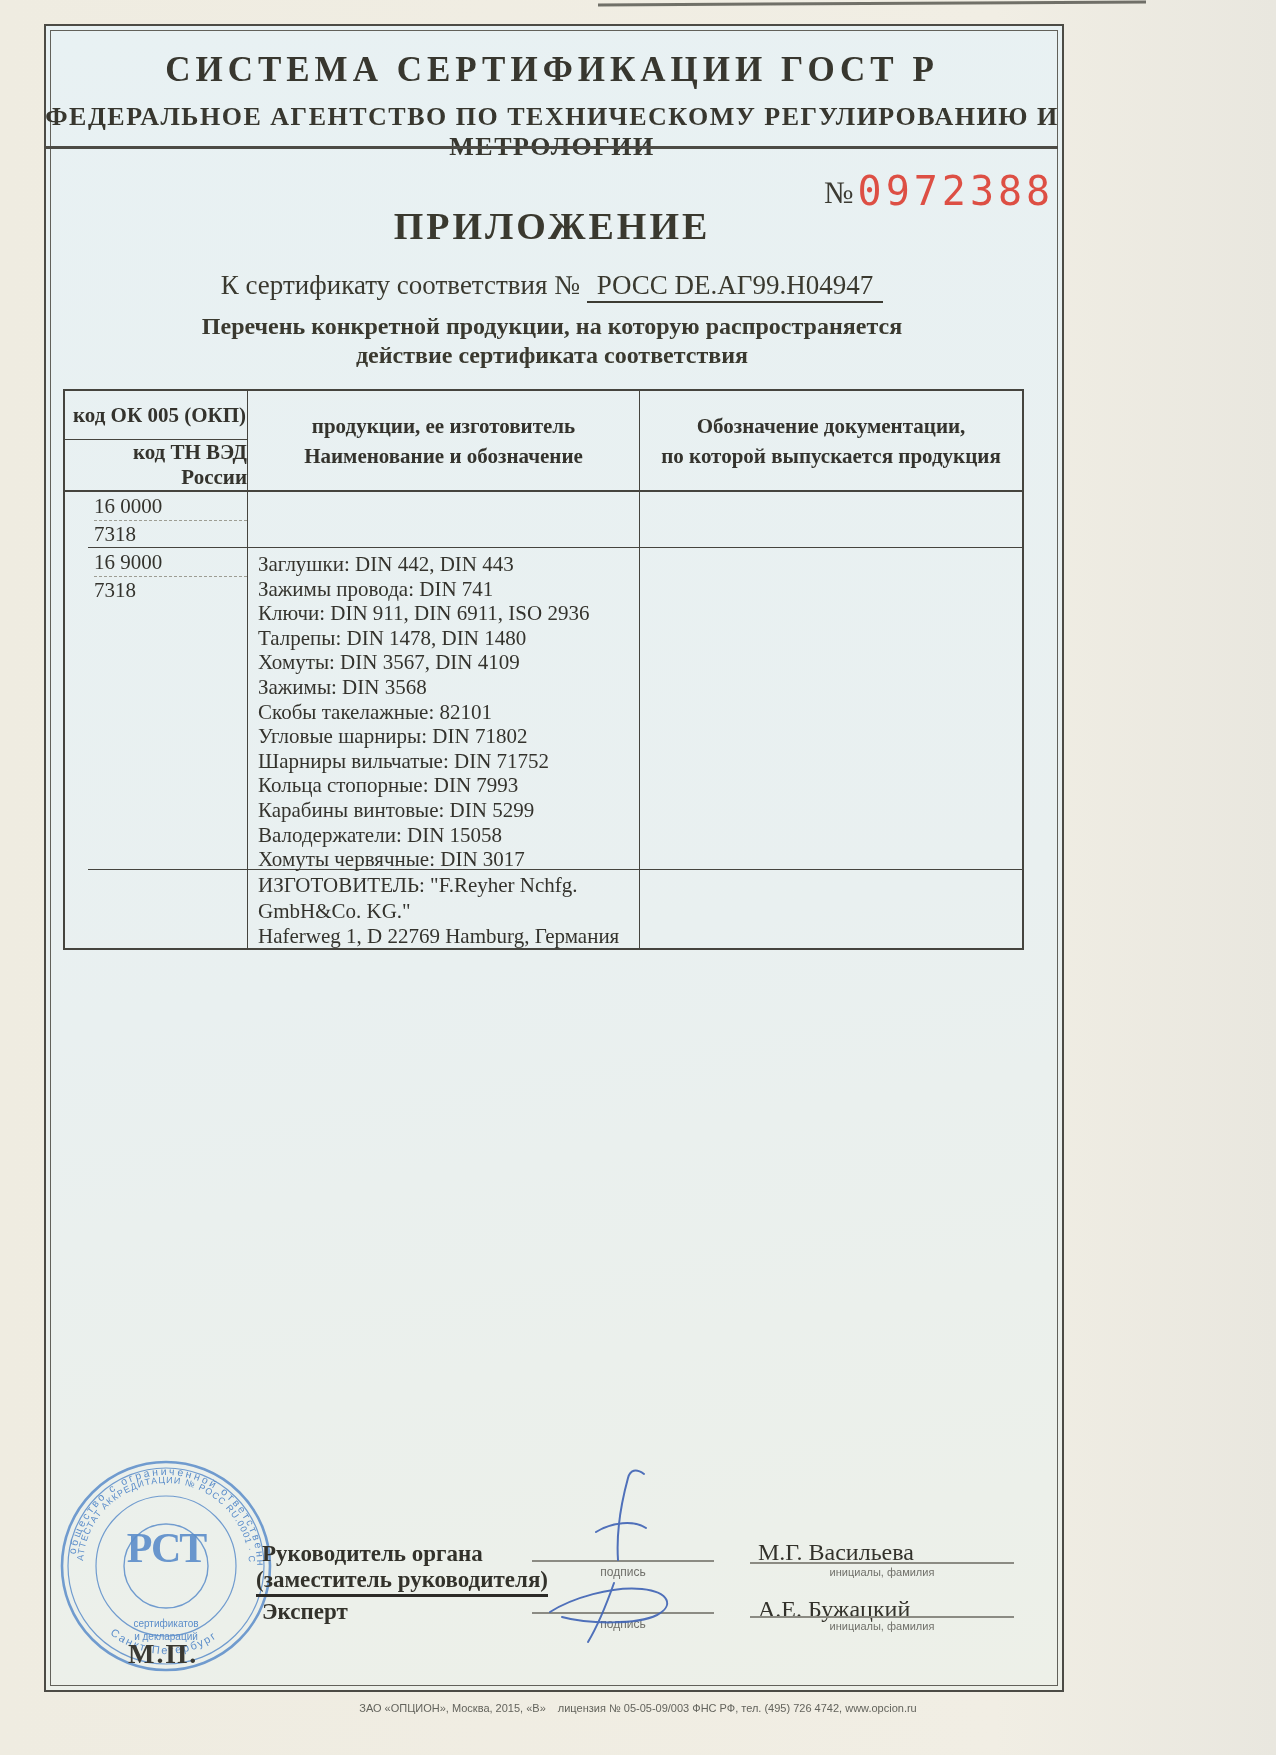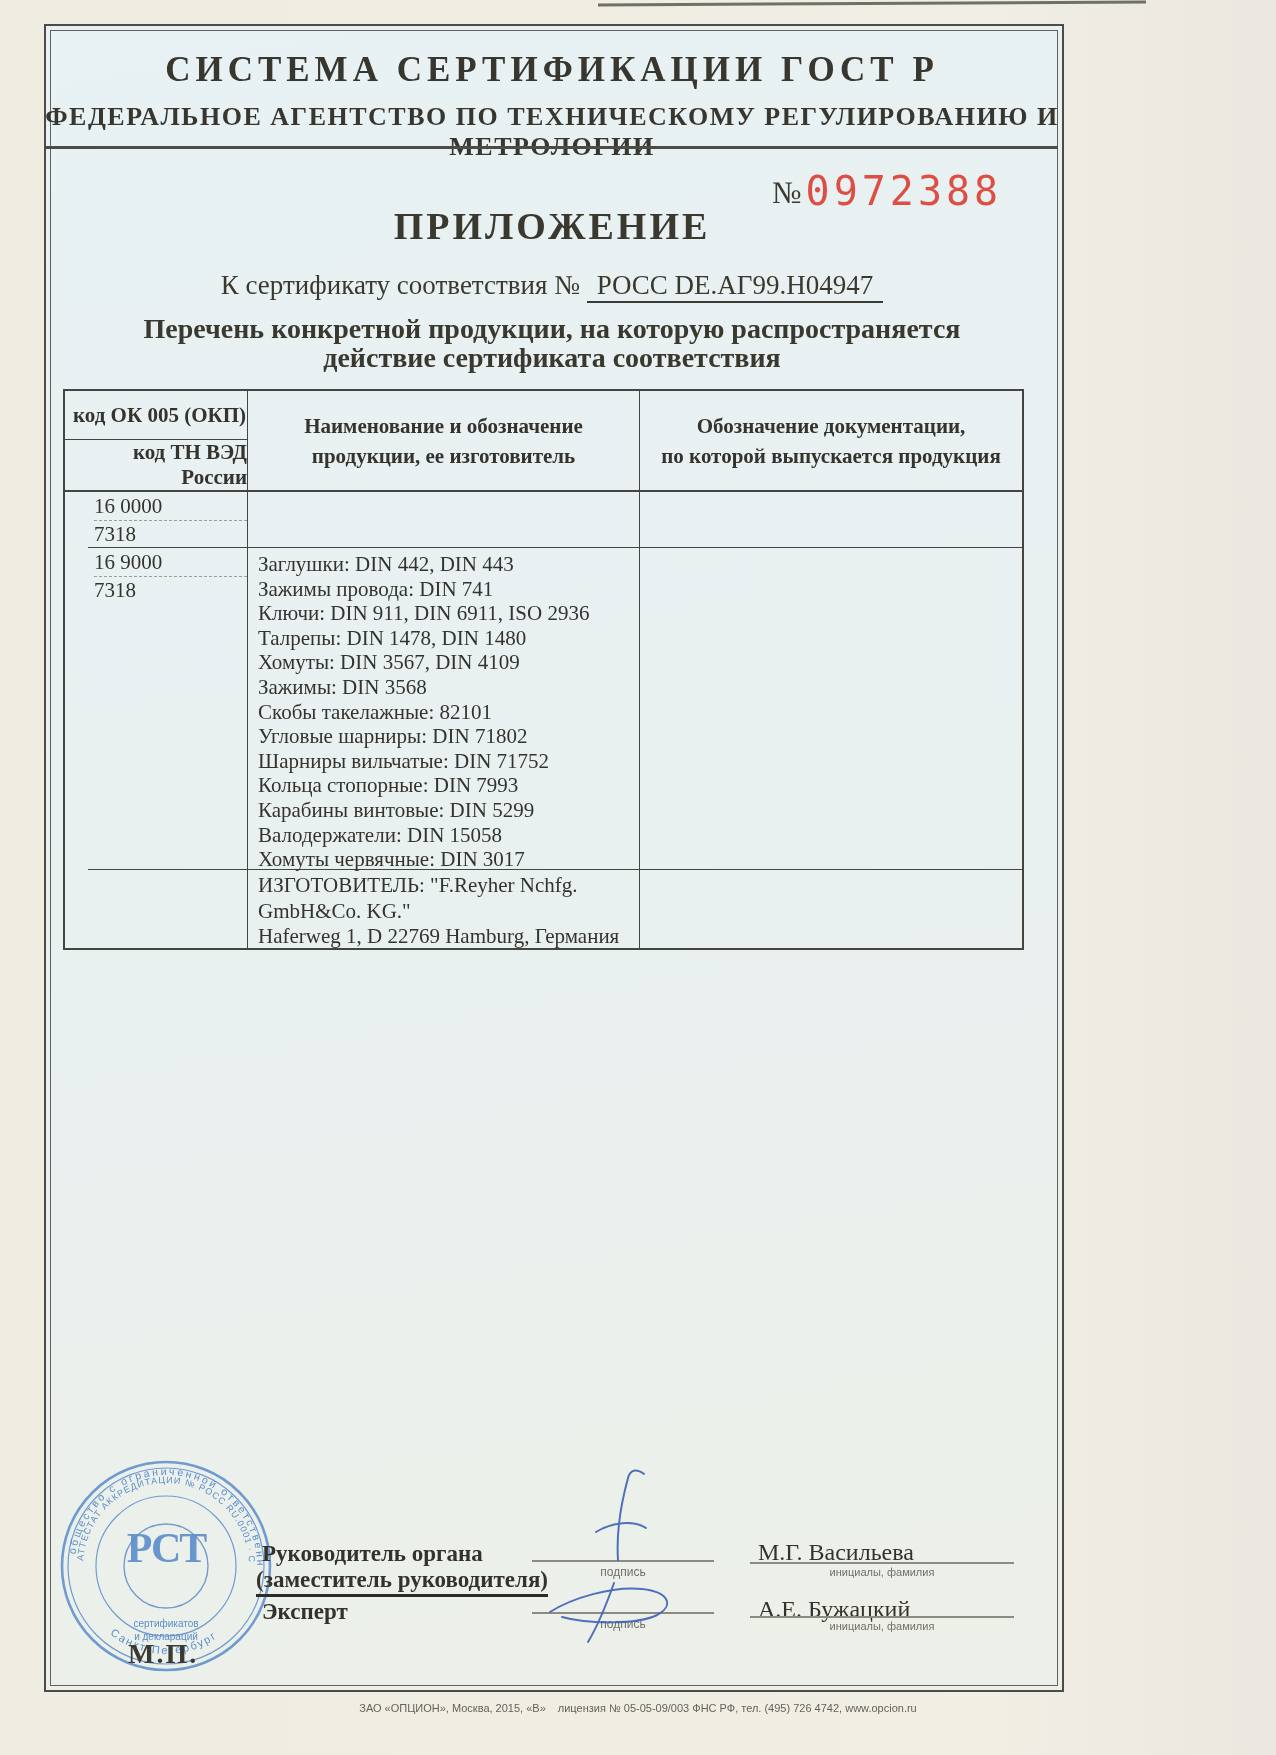--- a/index.html
+++ b/index.html
@@ -13,27 +13,27 @@
   .scan-edge{left:598px;top:2px;width:548px;height:3px;background:#46453f;opacity:.75;transform:rotate(-.3deg);}
   
   .frame{left:44px;top:24px;width:1016px;height:1664px;border:2px solid #4c4b45;
     background:linear-gradient(170deg,#e8f1f3 0%,#e9f0f0 55%,#edf0e8 100%);}
   .frame-inner{position:absolute;left:4px;top:4px;right:4px;bottom:4px;border:1px solid #62615a;}
   
   .h1{left:44px;top:50px;width:1016px;text-align:center;font-size:35px;font-weight:bold;letter-spacing:5px;color:#38372f;}
   .h2{left:44px;top:102px;width:1016px;text-align:center;font-size:26px;font-weight:bold;letter-spacing:1.5px;color:#38372f;}
   .hrule{left:46px;top:146px;width:1012px;height:3px;background:#4c4b45;}
   
-  .docnum{left:772px;top:166px;white-space:nowrap;}
+  .docnum{left:824px;top:166px;white-space:nowrap;}
   .docnum .no{font-size:31px;color:#3c3b33;}
   .docnum .val{font-family:"DejaVu Sans Mono",monospace;font-size:40px;letter-spacing:4px;color:#dd4f44;position:relative;top:2px;}
   .title{left:44px;top:204px;width:1016px;text-align:center;font-size:38px;font-weight:bold;letter-spacing:3px;color:#3a392f;}
   .certline{left:44px;top:270px;width:1016px;text-align:center;font-size:27px;color:#3a392f;}
   .certline .num{border-bottom:2px solid #3c3b33;padding:0 10px 1px 10px;}
-  .purpose{left:44px;width:1016px;text-align:center;font-size:28px;font-weight:bold;color:#3a392f;}
+  .purpose{left:44px;width:1016px;text-align:center;font-size:24px;font-weight:bold;color:#3a392f;}
   .p1{top:313px;} .p2{top:342px;}
   
   .ctable{left:63px;top:389px;width:957px;display:grid;
     grid-template-columns:183px 392px 382px;
     grid-template-rows:101px 56px 322px 78px;
     border:2px solid #45443e;background:transparent;font-size:21px;}
   .cell{border-color:#45443e;border-style:solid;border-width:0;position:relative;}
   .br{border-right-width:1.5px;} .bb{border-bottom-width:1.5px;} .bbh{border-bottom-width:2.5px;}
   .c1h{display:flex;flex-direction:column;font-weight:bold;}
   .c1h .sub1{height:51px;border-bottom:1.5px solid #45443e;display:flex;align-items:center;padding-left:8px;}
@@ -98,22 +98,22 @@
 <div class="abs purpose p1">Перечень конкретной продукции,  на которую распространяется</div>
 <div class="abs purpose p2">действие сертификата соответствия</div>
 
 <div class="abs ctable">
 
   <div class="cell br bbh c1h">
     <div class="sub1">код ОК 005 (ОКП)</div>
     <div class="sub2">код ТН ВЭД России</div>
   </div>
   <div class="cell br bbh chead">
+    <div>продукции, ее изготовитель</div>
     <div>Наименование и обозначение</div>
-    <div>продукции, ее изготовитель</div>
   </div>
   <div class="cell bbh chead">
     <div>Обозначение документации,</div>
     <div>по которой выпускается продукция</div>
   </div>
 
   <div class="cell br bb codecell">
     <span class="dash">16 0000</span>
     <span>7318</span>
   </div>

